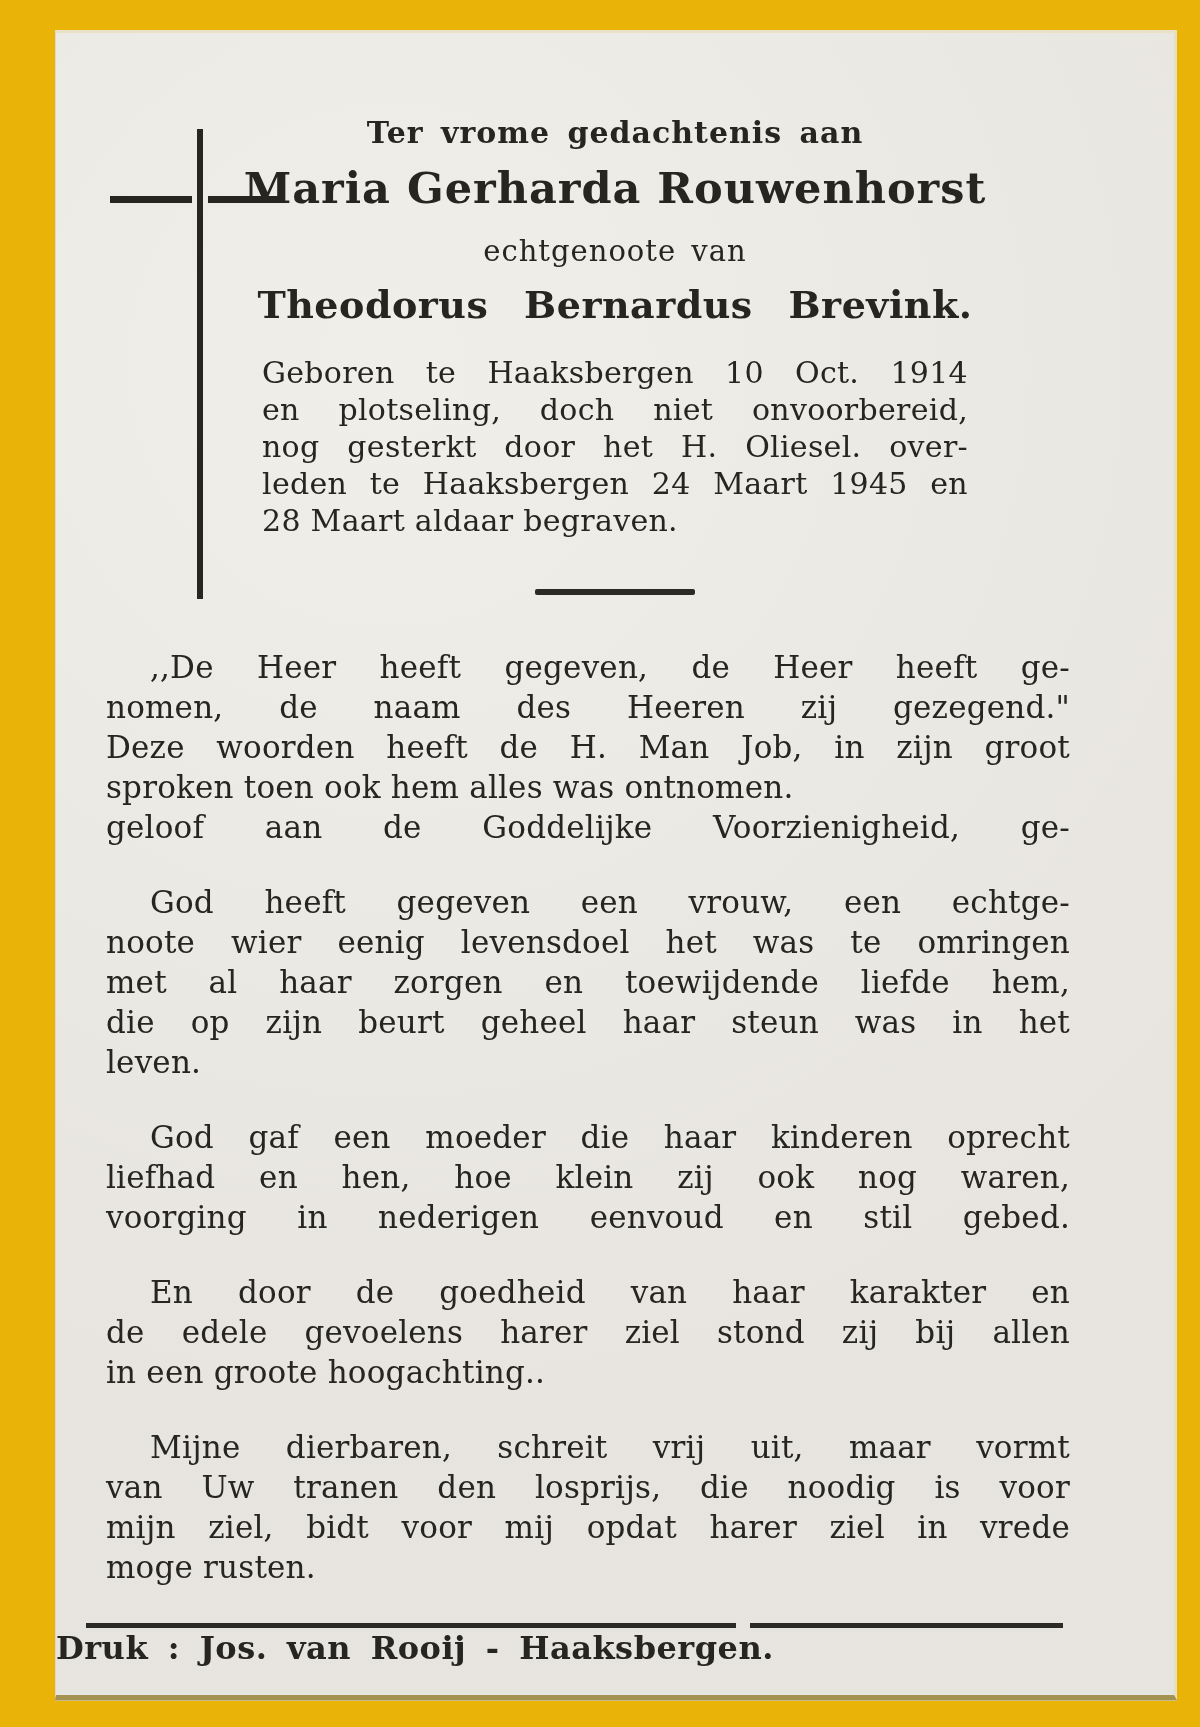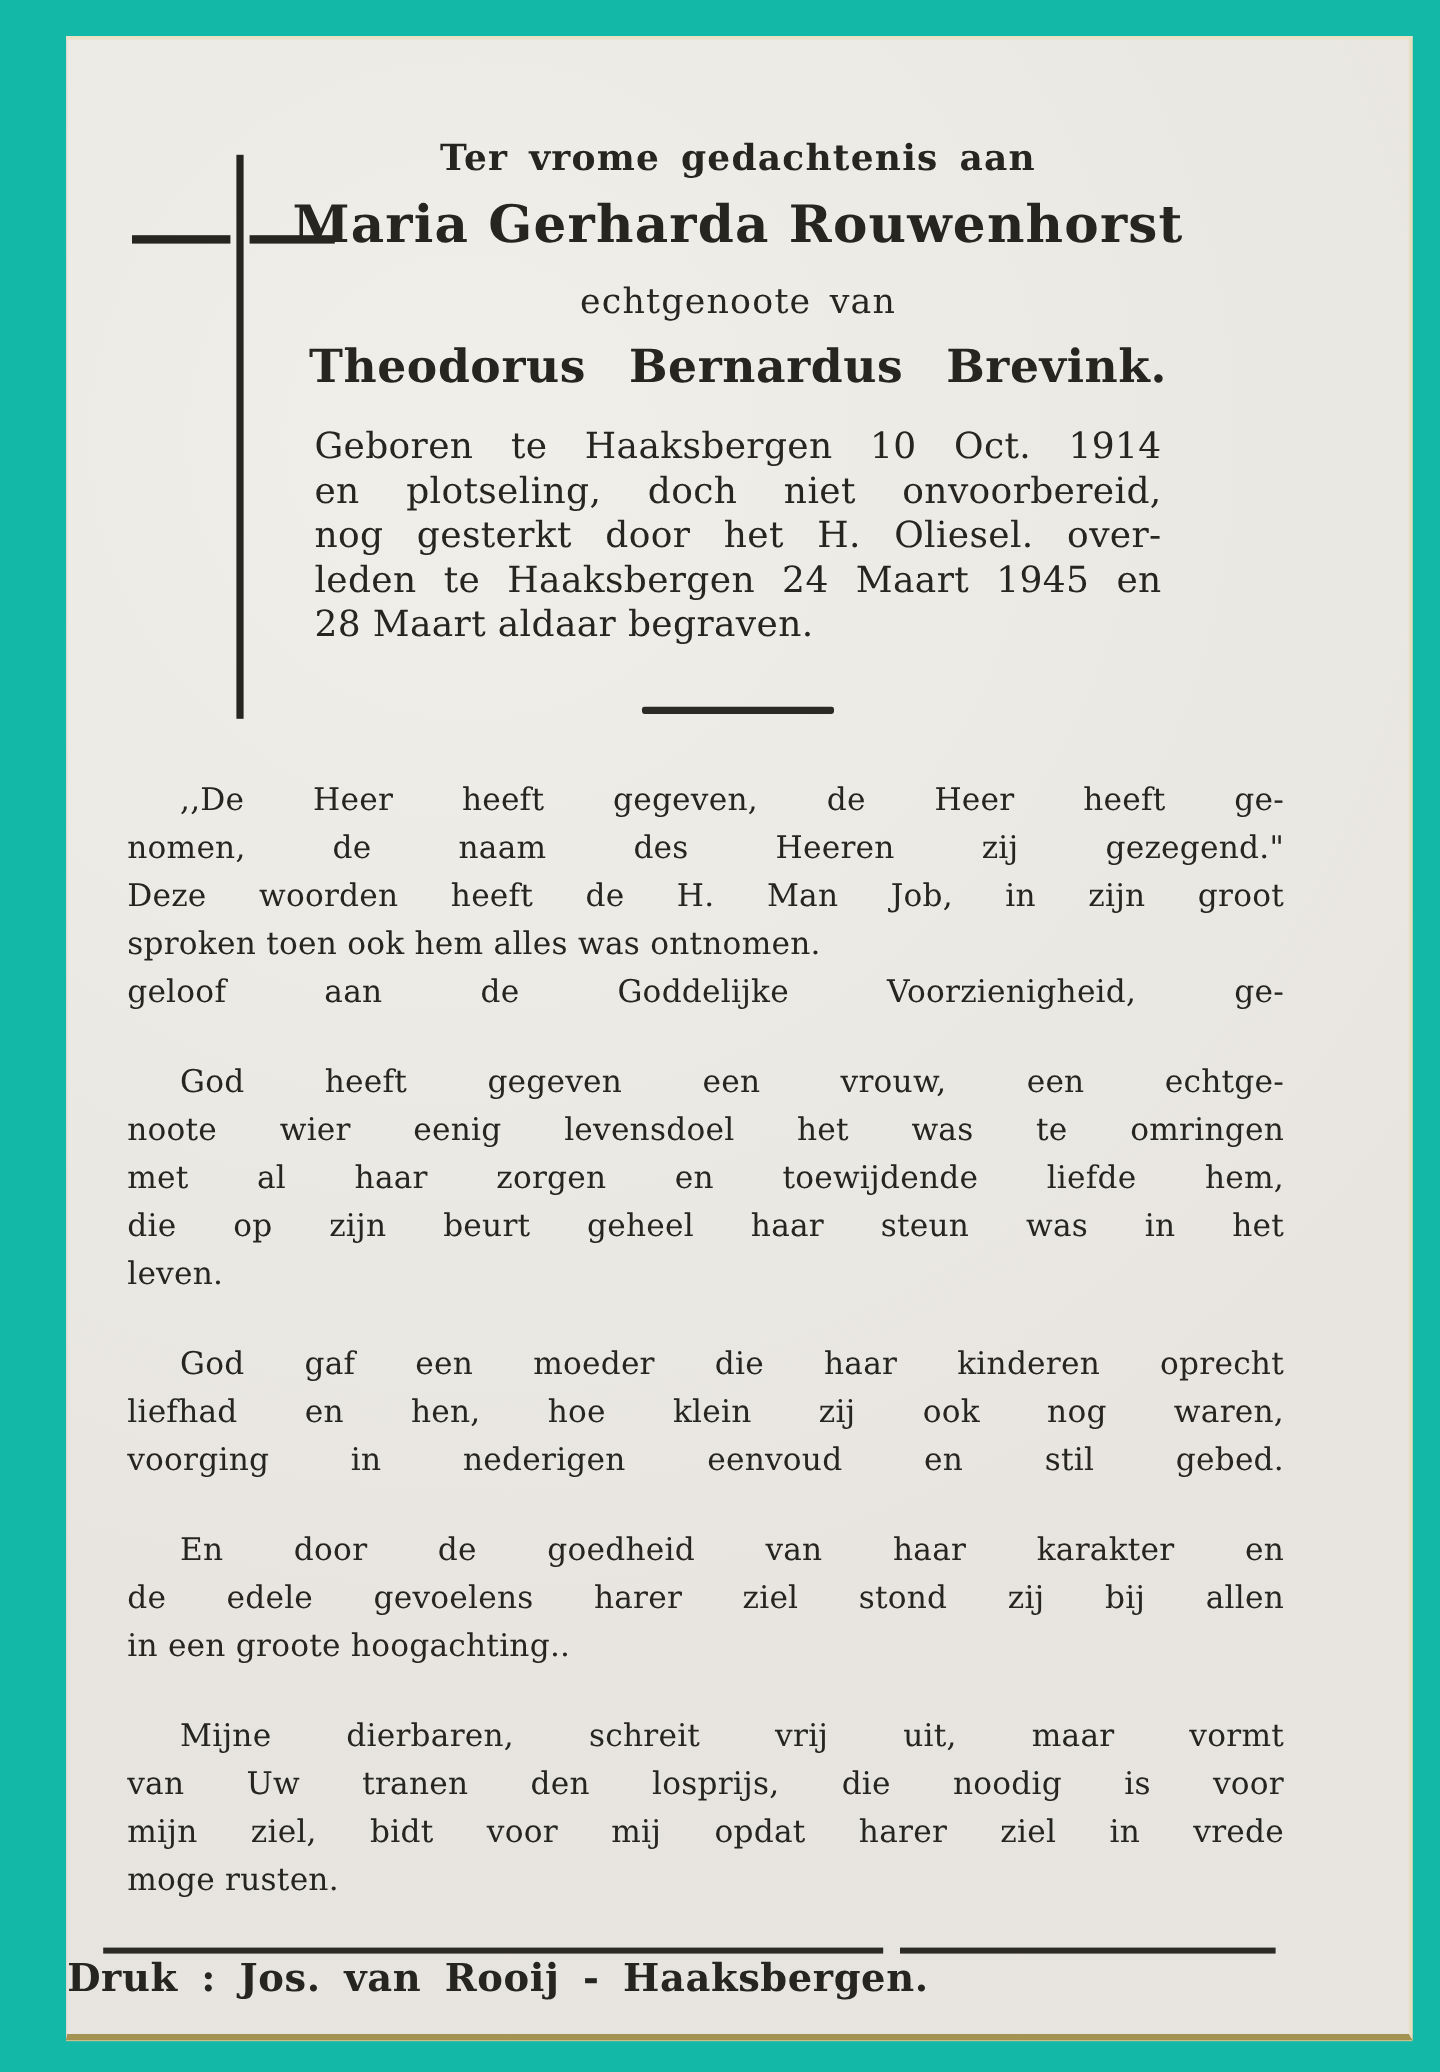--- a/index.html
+++ b/index.html
@@ -5,21 +5,21 @@
   * { margin: 0; padding: 0; box-sizing: border-box; }
   html, body {
     width: 1200px;
     background: #fefefe;
     font-family: "DejaVu Serif", serif;
   }
   .scan-area {
     position: relative;
     width: 1200px;
     height: 1727px;
-    background: #14b8a6;
+    background: #eab308;
     overflow: hidden;
   }
   .card {
     position: absolute;
     left: 55px;
     top: 30px;
     width: 1122px;
     height: 1670px;
     background: #ebe9e2;
     background-image: radial-gradient(circle at 30% 20%, rgba(255,255,255,0.25), rgba(0,0,0,0.02) 70%);
@@ -94,21 +94,21 @@
   .divider {
     width: 160px;
     height: 6px;
     background: #2b2a25;
     margin: 50px auto 0 auto;
     border-radius: 2px;
   }
   
   .body-text {
     margin: 52px 104px 0 50px;
-    font-size: 26px;
+    font-size: 31px;
     line-height: 40px;
     letter-spacing: 0.2px;
   }
   .paragraph { margin-bottom: 35px; }
   .paragraph:last-child { margin-bottom: 0; }
   .line.j { text-align: justify; text-align-last: justify; }
   .line.l { text-align: left; }
   .line.c { text-align: left; }
   .line.indent { text-indent: 44px; }
   

